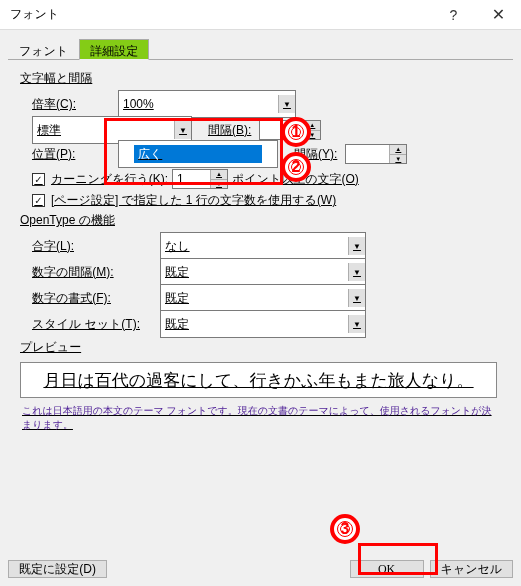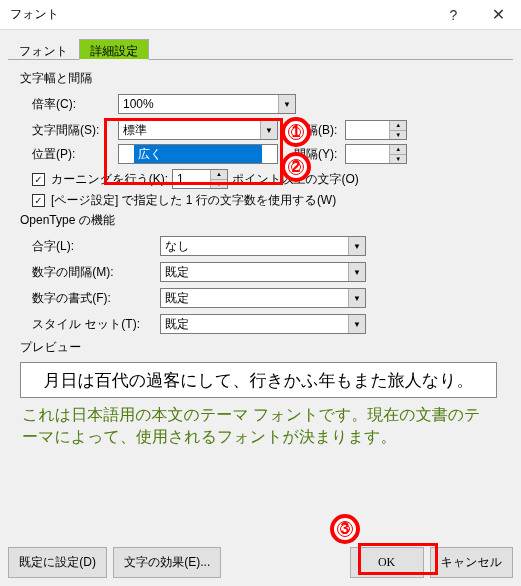--- a/index.html
+++ b/index.html
@@ -5,40 +5,40 @@
   * { box-sizing: border-box; font-family: "Meiryo", "Yu Gothic UI", sans-serif; }
   body { margin: 0; background: #f0f0f0; width: 521px; height: 586px; position: relative; font-size: 12px; }
   .titlebar { height: 30px; display: flex; align-items: center; padding: 0 0 0 10px; background: #fff; border-bottom: 1px solid #ddd; }
   .title { flex: 1; }
   .titlebtn { width: 45px; height: 30px; display: flex; align-items: center; justify-content: center; font-size: 14px; color: #333; }
   .titlebtn.close { font-size: 16px; }
   .tabs-outer { padding: 8px 8px 0 8px; }
   .tabs { display: flex; border-bottom: 1px solid #aaa; height: 22px; }
   .tab { padding: 3px 10px; border: 1px solid transparent; border-bottom: none; position: relative; top: 1px; }
   .tab.active { background: #84cc16; border-color: #aaa; border-bottom: 1px solid #f0f0f0; }
-  .content { padding: 6px 22px 0 18px; }
+  .content { padding: 6px 22px 0 18px; text-decoration: underline; }
   .section-title { margin: 4px 0 6px 0; padding-left:2px; }
   .section-body { padding-left: 14px; }
   .row { display: flex; align-items: center; margin: 4px 0; height: 22px; }
   .lbl { width: 86px; }
   .lbl2 { width:128px;}
-  .combo { display: flex; align-items: center; height: 20px; border: 1px solid #7a7a7a; background: #fff; }
+  .combo { display: flex; align-items: center; height: 28px; border: 1px solid #7a7a7a; background: #fff; }
   .combo .val { flex: 1; padding: 0 4px; height:18px; line-height:18px; overflow:hidden;}
   .combo .arrow { width: 17px; height: 18px; background: #e1e1e1; border-left: 1px solid #adadad; display: flex; align-items: center; justify-content: center; font-size: 8px; }
   .spinner { display:flex;align-items:center;height:20px;border:1px solid #7a7a7a;background:#fff;width:62px;}
   .spinner .val{flex:1;padding:0 4px;height:18px;line-height:18px;}
   .spinner .arrows{display:flex;flex-direction:column;width:17px;height:18px;border-left:1px solid #adadad;}
   .spinner .arrows span{flex:1;background:#e1e1e1;display:flex;align-items:center;justify-content:center;font-size:6px;border-bottom:1px solid #adadad;}
   .spinner .arrows span:last-child{border-bottom:none;}
   .chk{display:flex;align-items:center;margin:3px 0;}
   .chk .box{width:13px;height:13px;border:1px solid #333;background:#fff;margin-right:6px;display:flex;align-items:center;justify-content:center;font-size:10px;color:#222;}
   .preview-box{border:1px solid #888;background:#fff;margin:4px 2px 6px 2px;height:36px;display:flex;align-items:center;justify-content:center;font-size:17px;font-family:"MS Mincho",serif;}
-  .footnote{color:#4d7c0f;margin:2px 4px;line-height:1.35;font-size:16px;}
+  .footnote{color:#4c1d95;margin:2px 4px;line-height:1.35;font-size:10px;}
   .buttons{position:absolute;bottom:8px;left:8px;right:8px;display:flex;align-items:center;}
-  .btn{height:31px;padding:0 10px;border:1px solid #adadad;background:#e1e1e1;display:flex;align-items:center;justify-content:center;min-width:70px;}
+  .btn{height:18px;padding:0 10px;border:1px solid #adadad;background:#e1e1e1;display:flex;align-items:center;justify-content:center;min-width:70px;}
   .btn.ok{background:#e1e1e1;font-family:Liberation Serif, serif;}
   .spacer{flex:1;}
   
   .redframe{border:3px solid #ff0000;position:absolute;pointer-events:none;}
   
   .ann{position:absolute;width:30px;height:30px;border:4px solid #ff0000;border-radius:50%;display:flex;align-items:center;justify-content:center;background:#fff;font-weight:bold;color:#ff0000;font-size:16px;font-family:serif;pointer-events:none;}
   .ann::before{content:"";position:absolute;inset:3px;border:4px double #ff0000;border-radius:50%;}
   .ann span{position:relative;z-index:2;}
   .midlabel{margin-left:6px;}
   .selected{background:#0078d7;color:#fff;}
@@ -63,21 +63,20 @@
   <div class="section-title">文字幅と間隔</div>
   <div class="section-body">
     <div class="row">
       <span class="lbl">倍率(C):</span>
       <div class="combo" style="width:178px">
         <span class="val">100%</span>
         <span class="arrow">▼</span>
       </div>
     </div>
     <div class="row">
-      <span class="lbl">文字間隔(S):</span>
       <div class="combo" style="width:160px">
         <span class="val">標準</span>
         <span class="arrow">▼</span>
       </div>
       <span class="midlabel" style="margin-left:16px">間隔(B):</span>
       <div class="spinner" style="margin-left:8px">
         <span class="val"></span>
         <div class="arrows">
             <span>▲</span>
             <span>▼</span>
@@ -150,21 +149,20 @@
   </div>
 
   <div class="section-title" style="">プレビュー</div>
   <div class="preview-box">月日は百代の過客にして、行きかふ年もまた旅人なり。</div>
   <div class="footnote">これは日本語用の本文のテーマ フォントです。現在の文書のテーマによって、使用されるフォントが決まります。</div>
 </div>
 
 <div class="buttons">
   <div class="btn">既定に設定(D)</div>
   <div style="width:6px"></div>
-  <div class="btn">文字の効果(E)...</div>
   <div class="spacer"></div>
   <div class="btn ok" style="min-width:74px">OK</div>
   <div style="width:6px"></div>
   <div class="btn" style="min-width:62px">キャンセル</div>
 </div>
 
 <div class="redframe" style="left:104px;top:118px;width:179px;height:67px"></div>
 <div class="redframe" style="left:358px;top:543px;width:80px;height:32px"></div>
 
 <div class="ann" style="left:281px;top:117px">

